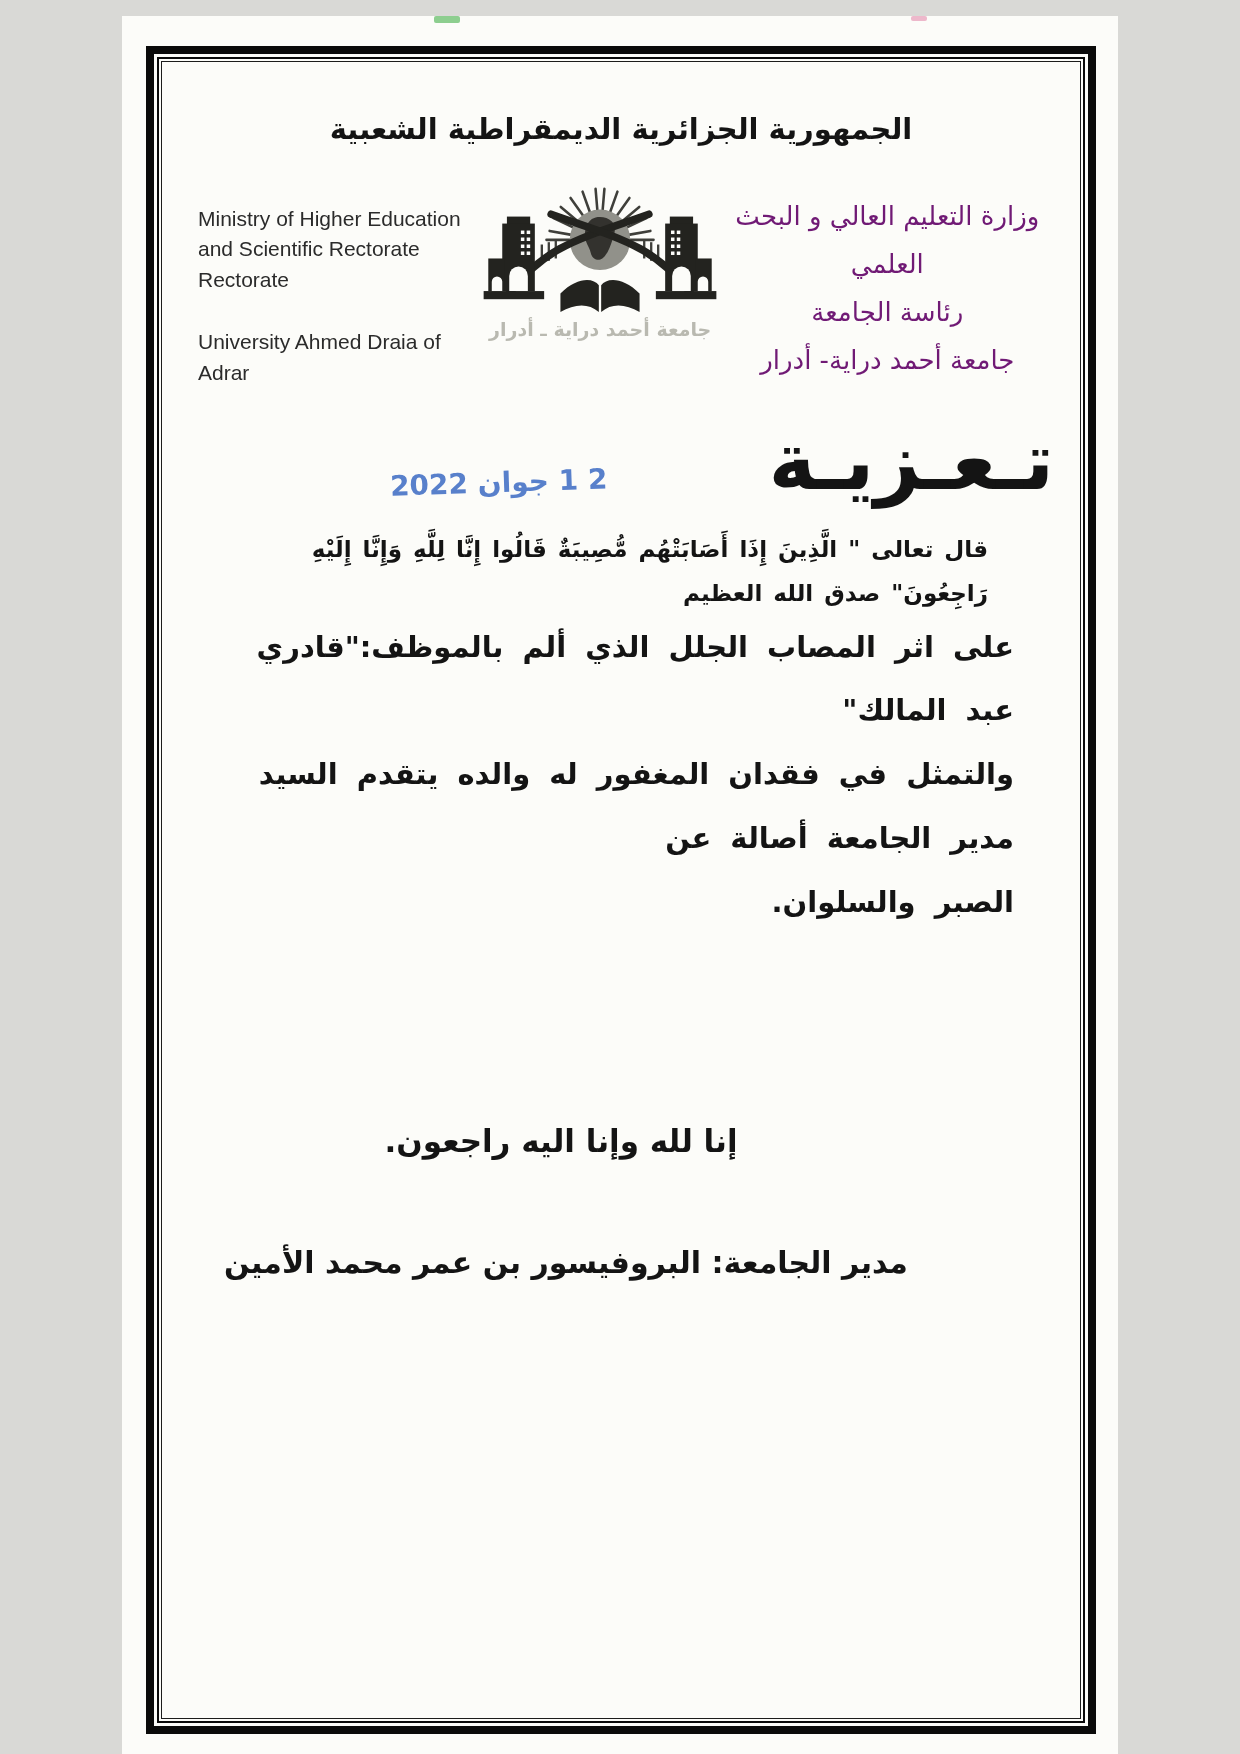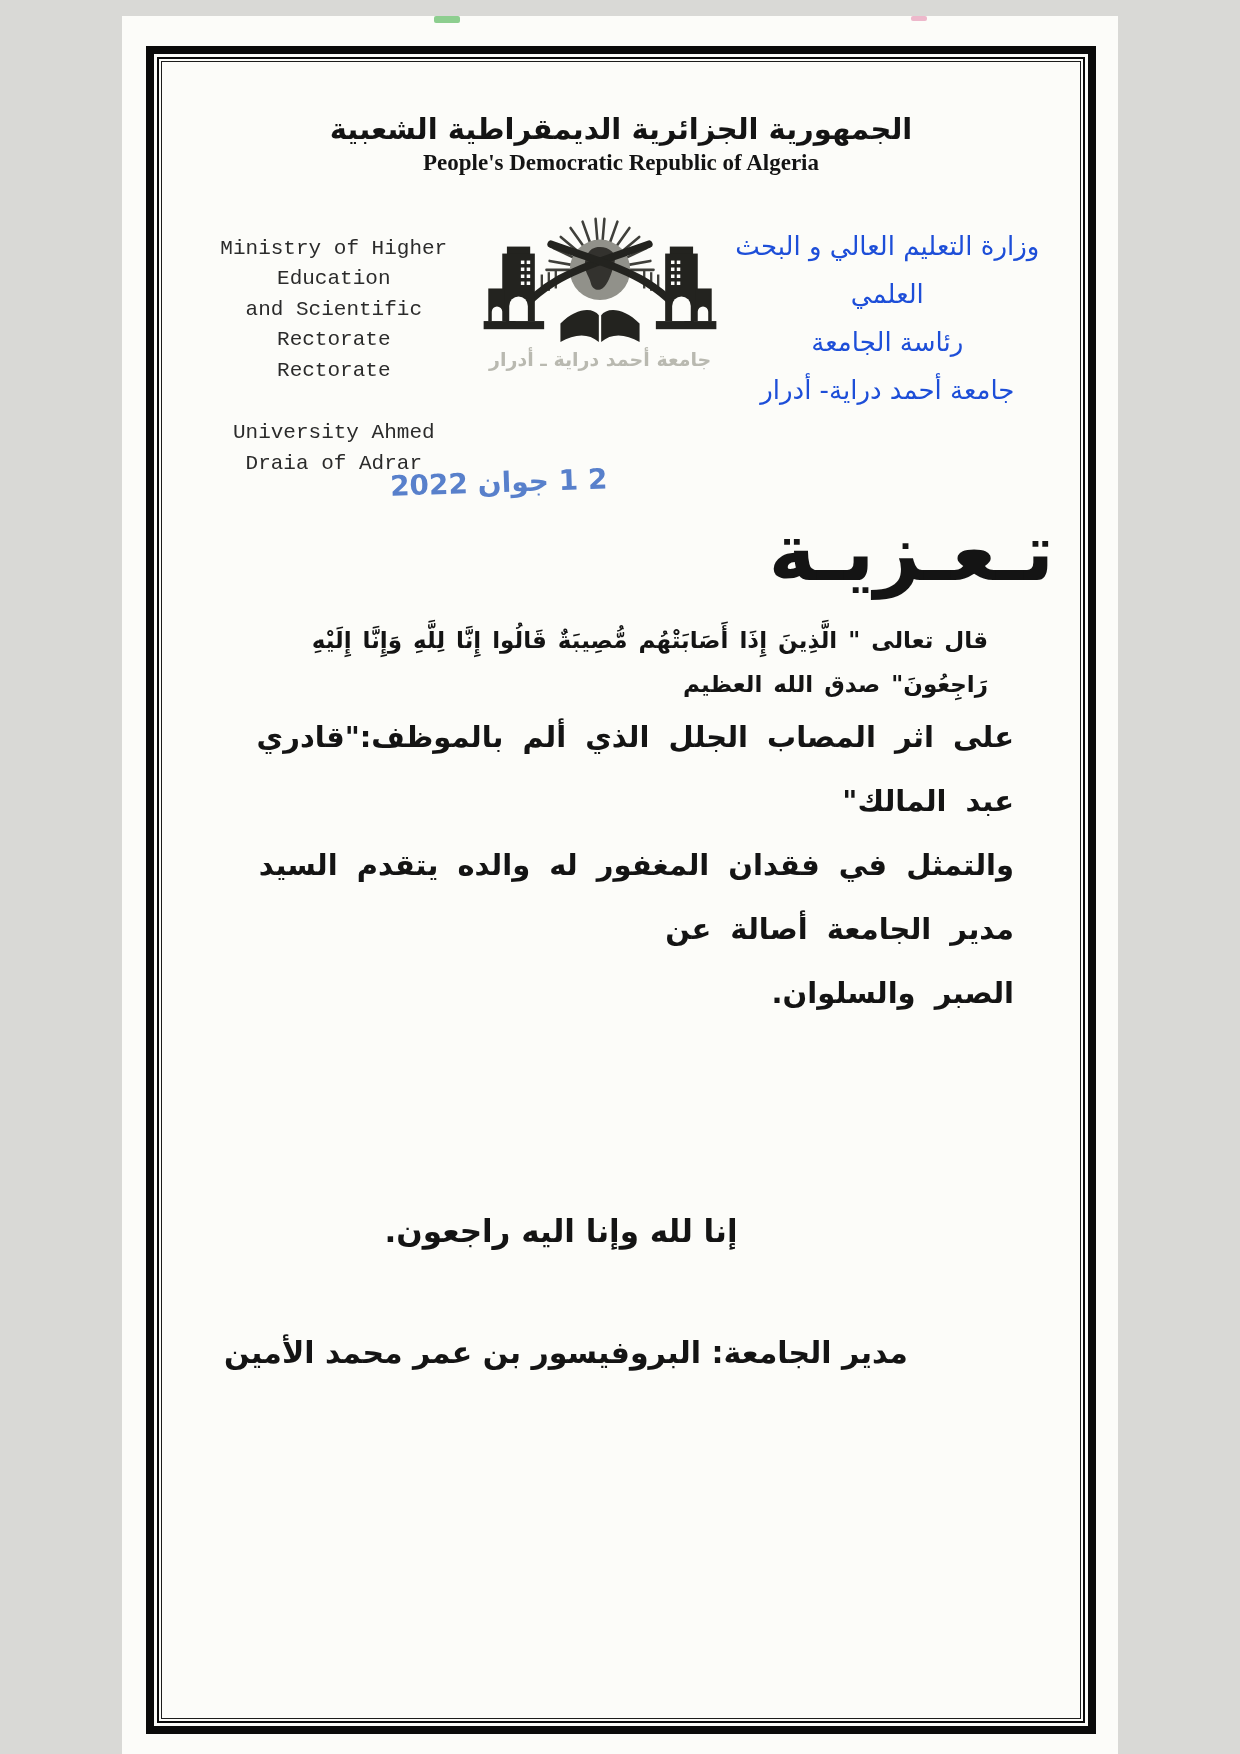--- a/index.html
+++ b/index.html
@@ -18,27 +18,27 @@
   .frame  { position:absolute; top:30px; left:24px; right:22px; bottom:36px; border:8px solid #0a0a0a; }
   .frame2 { position:absolute; inset:3px; border:2px solid #0a0a0a; }
   .frame3 { position:absolute; inset:2px; border:1px solid #1c1c1c; }
   .content{ position:absolute; inset:0; padding:34px 26px 0 26px; }
 
   .rep-ar { margin-top:16px; text-align:center; font-size:29px; font-weight:bold; direction:rtl; letter-spacing:.5px; }
   .rep-en { margin-top:4px; text-align:center; font-size:23px; font-weight:bold;
             font-family:"Liberation Serif","DejaVu Serif",serif; }
 
   .header-row { margin-top:24px; display:flex; justify-content:space-between; align-items:flex-start; padding:0 10px; }
-  .col-left { width:312px; padding-top:34px; text-align:center;
-              font-family:Liberation Mono, monospace; font-size:21px; color:#2b2b2b; line-height:1.45; }
+  .col-left { width:312px; padding-top:34px; 
+              font-family:Liberation Sans, sans-serif; font-size:21px; color:#2b2b2b; line-height:1.45; }
   .col-left .univ { margin-top:32px; font-size:21px; }
   .col-logo { width:300px; text-align:center; }
   .col-logo svg { display:block; margin:2px auto 0; }
   .watermark { margin-top:-6px; direction:rtl; color:#b9b9b0; font-size:19px; font-weight:bold; letter-spacing:1px; }
-  .col-right { width:360px; padding-top:22px; direction:rtl; text-align:center; font-size:26px; line-height:1.85; color:#1d4ed8; }
+  .col-right { width:360px; padding-top:22px; direction:rtl; text-align:center; font-size:26px; line-height:1.85; color:#701a75; }
 
   .stamp { position:absolute; top:404px; left:228px; direction:rtl;
            color:#4b76c8; font-size:28px; font-weight:bold; letter-spacing:3px;
            transform:rotate(-2deg); opacity:.92; }
 
   .title { margin-top:26px; text-align:right; direction:rtl;
            font-size:80px; font-weight:bold; letter-spacing:2px; line-height:1.2; }
 
   .bodytext { margin:18px 40px 0 40px; direction:rtl; text-align:right; font-weight:bold; }
   .quran { font-size:23px; line-height:1.9; padding-right:26px; word-spacing:3px; }
@@ -57,21 +57,20 @@
   <div class="artifact a1"></div>
   <div class="artifact a2"></div>
   <div class="artifact a3"></div>
 
   <div class="frame">
   <div class="frame2">
   <div class="frame3">
   <div class="content">
 
     <div class="rep-ar">الجمهورية الجزائرية الديمقراطية الشعبية</div>
-    <div class="rep-en">People's Democratic Republic of Algeria</div>
 
     <div class="header-row">
 
       <div class="col-left">
         <div>Ministry of Higher Education</div>
         <div>and Scientific Rectorate</div>
         <div>Rectorate</div>
         <div class="univ">University Ahmed Draia of Adrar</div>
       </div>
 

